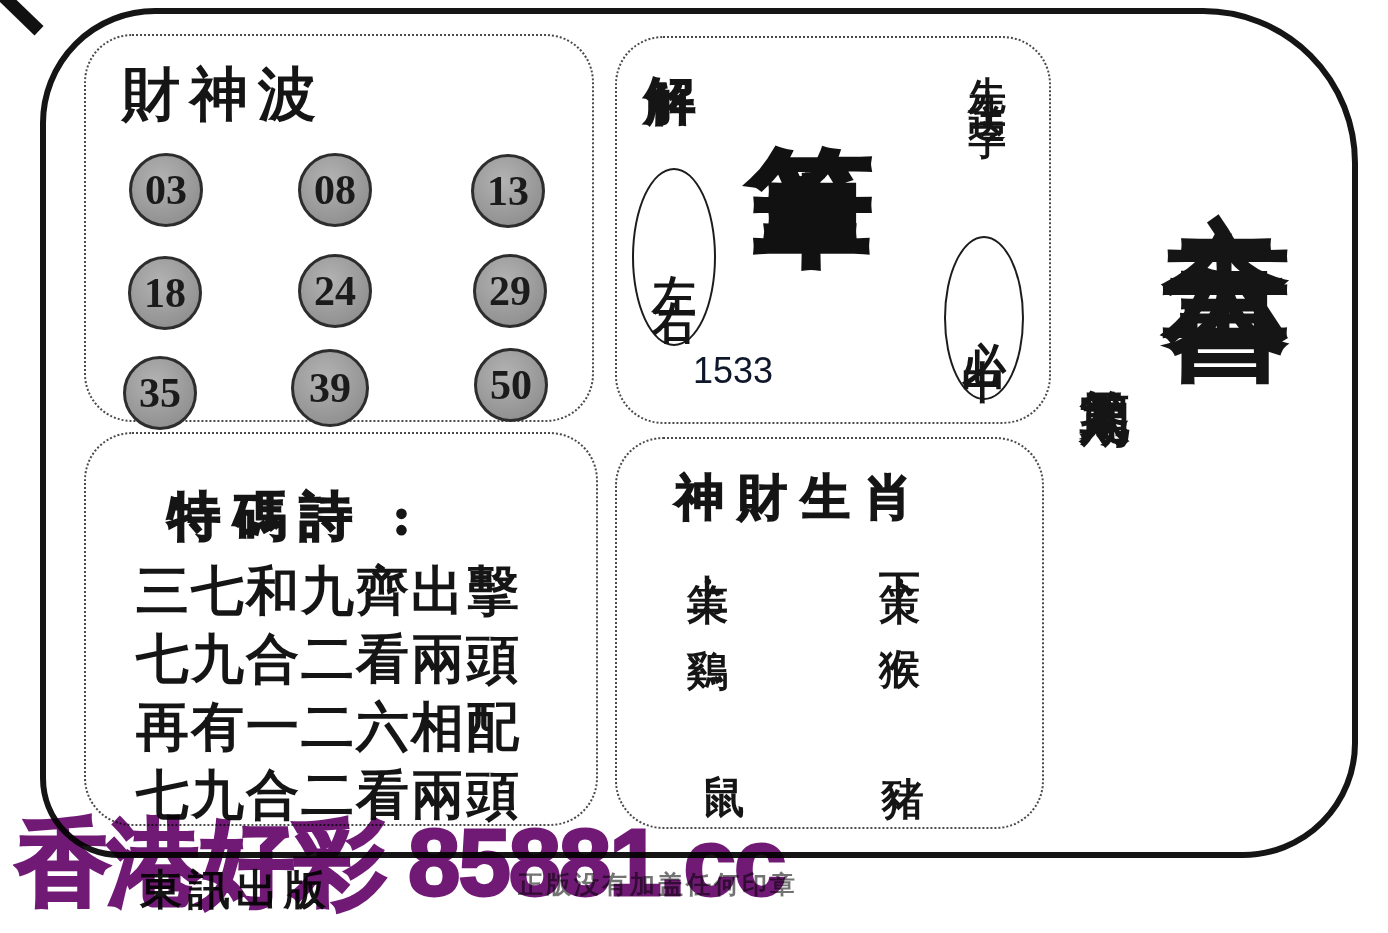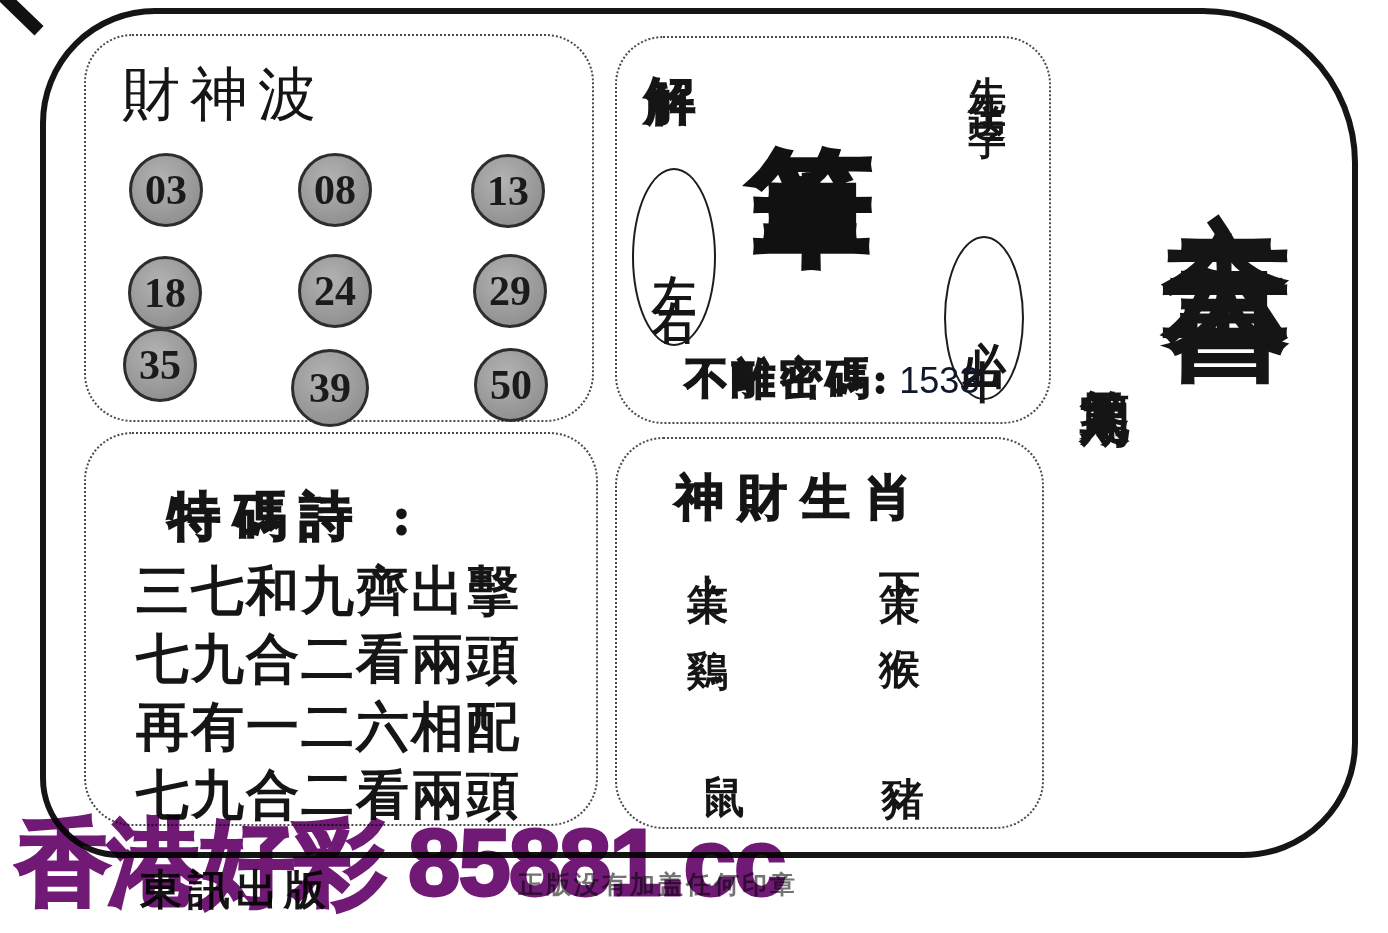--- a/index.html
+++ b/index.html
@@ -33,31 +33,31 @@
   .box-wealth{left:84px;top:34px;width:506px;height:384px;}
   .box-poem{left:84px;top:432px;width:510px;height:390px;}
   .box-riddle{left:615px;top:36px;width:432px;height:384px;}
   .box-zodiac{left:615px;top:437px;width:425px;height:388px;}
 
   .abs{position:absolute;}
   .vert{writing-mode:vertical-rl;text-orientation:upright;}
   .heavy{-webkit-text-stroke:2.2px currentColor;}
 
   
-  .wealth-title{left:36px;top:20px;font-size:58px;font-weight:400;letter-spacing:10px;}
+  .wealth-title{left:36px;top:20px;font-size:58px;font-weight:700;letter-spacing:10px;}
   .ball{
     position:absolute;width:68px;height:68px;border-radius:50%;
     background:radial-gradient(circle at 42% 35%,#b3b3b3,#8f8f8f 80%);
     border:3px solid #2d2d2d;
     display:flex;align-items:center;justify-content:center;
     font-size:42px;font-weight:700;color:#1b1b1b;
   }
   .c1{left:43px;top:117px;}  .c2{left:212px;top:117px;} .c3{left:385px;top:118px;}
   .c4{left:42px;top:220px;}  .c5{left:212px;top:218px;} .c6{left:387px;top:218px;}
-  .c7{left:37px;top:292px;text-align:right;}  .c8{left:205px;top:313px;width:72px;height:72px;} .c9{left:388px;top:312px;}
+  .c7{left:37px;top:320px;text-align:right;}  .c8{left:205px;top:313px;width:72px;height:72px;} .c9{left:388px;top:312px;}
 
   
   .poem-title{left:82px;top:48px;font-size:52px;font-weight:900;letter-spacing:14px;}
   .poem-line{left:50px;font-size:53px;font-weight:700;letter-spacing:2px;white-space:nowrap;}
   .pl0{top:122px;} .pl1{top:190px;} .pl2{top:258px;} .pl3{top:326px;}
 
   
   .jie-label{left:28px;top:30px;font-size:50px;font-weight:900;}
   .sender-note{left:344px;top:8px;font-size:38px;font-weight:600;letter-spacing:14px;height:230px;}
   .ellipse{
@@ -139,21 +139,20 @@
     <div class="abs jie-label heavy">解</div>
     <div class="abs vert sender-note">先生送字</div>
     <div class="ellipse lr-ellipse">
       <span class="vert lr-text">左右</span>
     </div>
     <div class="abs main-char">筆</div>
     <div class="ellipse mh-ellipse">
       <span class="vert mh-text">必中</span>
     </div>
     <div class="code-line abs">
-      <span class="code-label">不離密碼:</span>
       <span class="code-value">1533</span>
     </div>
   </div>
 
   <div class="dbox box-zodiac">
     <div class="abs zodiac-title">神財生肖</div>
     <div class="abs vert strategy upper-col">上策:鷄</div>
     <div class="abs vert strategy lower-col">下策:猴</div>
     <div class="abs second-zodiac upper-second">鼠</div>
     <div class="abs second-zodiac lower-second">豬</div>

